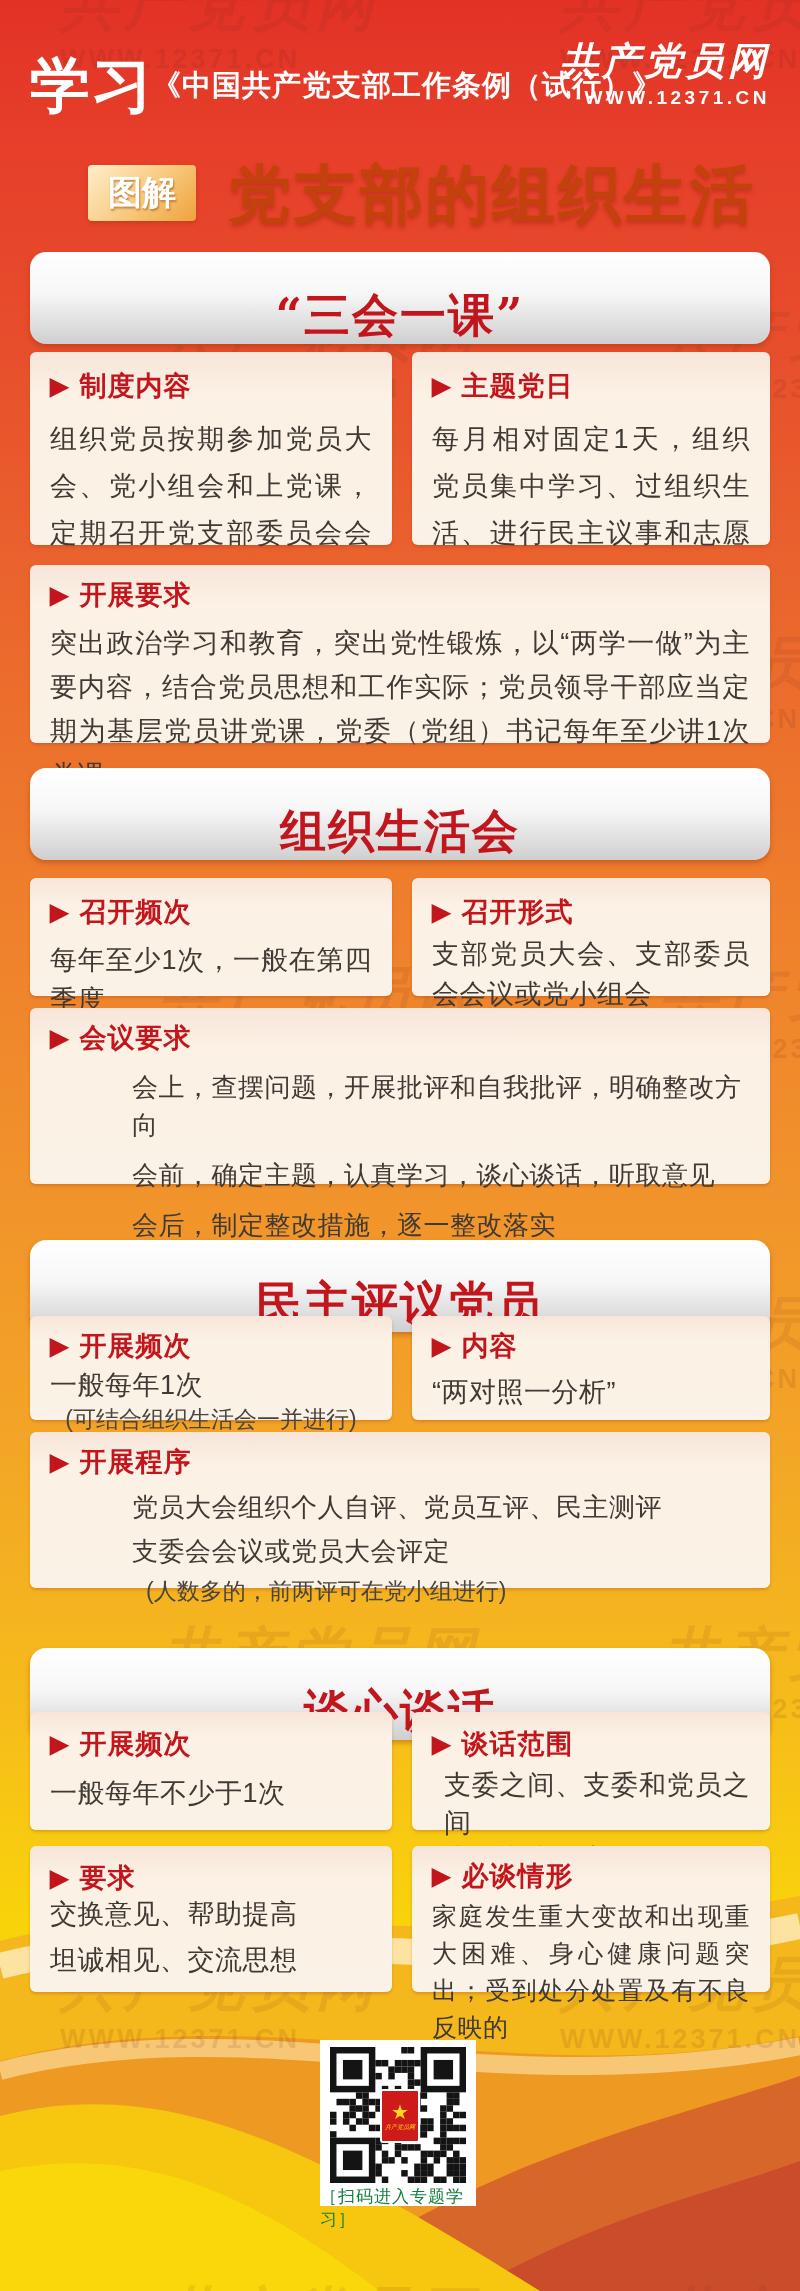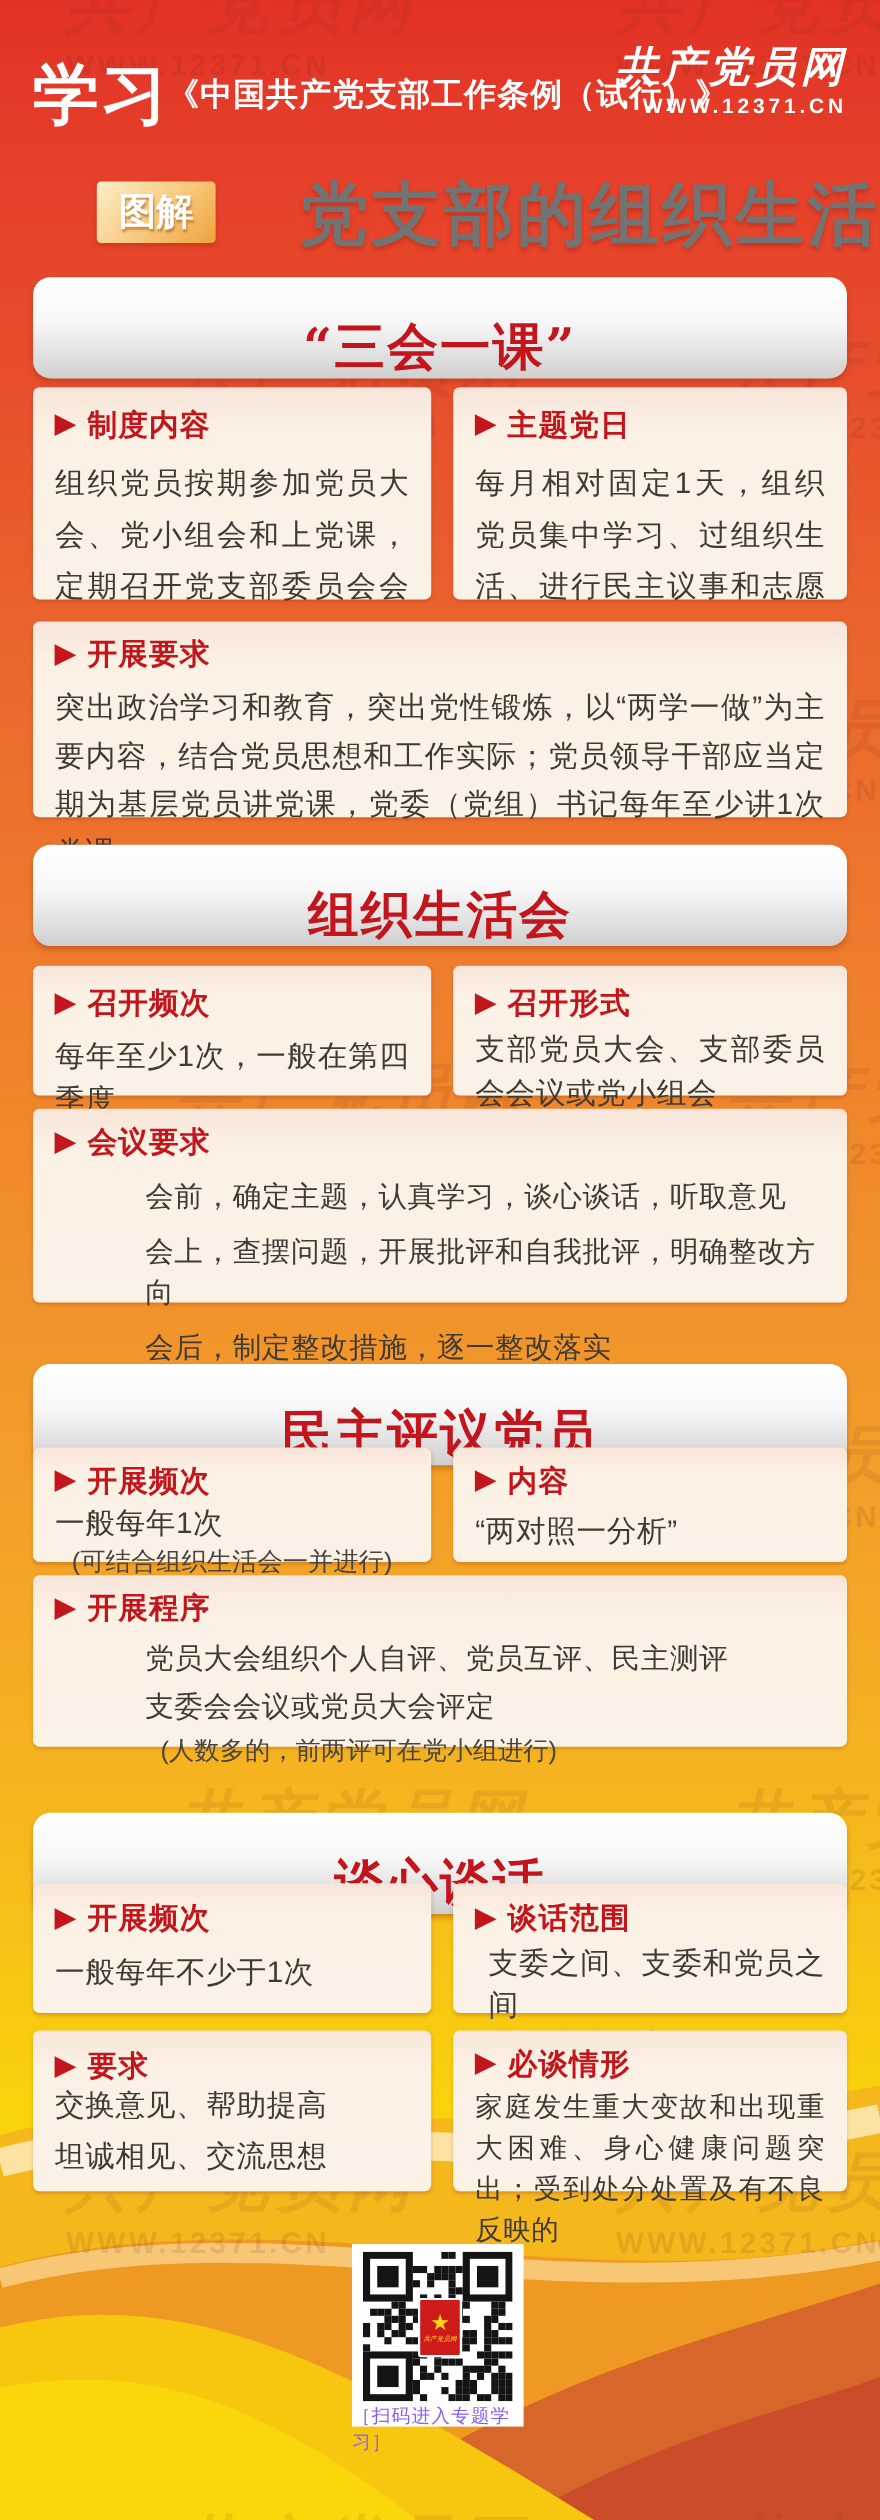--- a/index.html
+++ b/index.html
@@ -24,22 +24,22 @@
   .logo-script{font-family:"DejaVu Serif",serif;font-style:italic;font-weight:bold;
     font-size:38px;color:#fff;letter-spacing:4px;}
   .logo-url{font-size:19px;font-weight:bold;color:#fff;letter-spacing:3.5px;}
   .badge{
     background:linear-gradient(135deg,#fdeecb 0%,#f7c87c 55%,#efa23c 100%);
     border-radius:4px;color:#fff;font-size:34px;font-weight:bold;
     display:flex;align-items:center;justify-content:center;
     text-shadow:1px 2px 2px rgba(160,80,10,.55);
     box-shadow:0 2px 4px rgba(150,40,10,.35);
   }
-  .main-title{font-size:63px;font-weight:bold;color:#737373;letter-spacing:3px;
-    text-shadow:0 3px 4px rgba(140,20,5,.35);margin-left:44px;}
+  .main-title{font-size:63px;font-weight:bold;color:#c2410c;letter-spacing:3px;
+    text-shadow:0 3px 4px rgba(140,20,5,.35);}
   
   .hbox{
     left:30px;width:740px;height:92px;border-radius:16px;
     background:linear-gradient(180deg,#ffffff 0%,#f7f7f7 45%,#cfcfcf 100%);
     box-shadow:0 3px 5px rgba(150,40,10,.35);
     display:flex;align-items:center;justify-content:center;z-index:2;
   }
   .hbox .stitle{font-family:"DejaVu Serif",serif;font-weight:bold;font-size:46px;
     color:#c3161c;letter-spacing:2px;margin-top:36px;}
   .card{
@@ -60,21 +60,21 @@
   
   .qr-box{left:320px;top:2040px;width:156px;height:166px;background:#fff;z-index:4;
     display:flex;flex-direction:column;align-items:center;}
   .qr-wrap{position:relative;width:136px;height:136px;margin-top:7px;}
   .qr-logo{position:absolute;left:50px;top:42px;width:36px;height:50px;background:#cf1a1a;
     border:2px solid #fff;border-radius:3px;display:flex;flex-direction:column;
     align-items:center;justify-content:center;gap:2px;}
   .qr-logo .emb{color:#ffd71c;font-size:20px;line-height:1;}
   .qr-logo .emb-txt{color:#ffd71c;font-size:6px;line-height:1;white-space:nowrap;
     font-family:"DejaVu Serif",serif;font-style:italic;}
-  .qr-caption{font-size:17px;color:#8b5cf6;margin-top:2px;letter-spacing:1px;}
+  .qr-caption{font-size:17px;color:#15803d;margin-top:2px;letter-spacing:1px;}
   
   #waves{position:absolute;left:0;bottom:0;z-index:0;}
 </style>
 </head>
 <body>
 
 <svg id="waves" width="800" height="420" viewBox="0 0 800 420">
   <path d="M0,70 C200,15 430,95 800,25 L800,420 L0,420 Z" fill="#f5b81c"></path>
   <path d="M0,95 C230,35 470,125 800,55" fill="none" stroke="rgba(255,242,205,0.75)" stroke-width="26"></path>
   <path d="M0,190 C260,120 520,225 800,165 L800,420 L0,420 Z" fill="#ee9a22"></path>
@@ -208,22 +208,22 @@
     <span class="arr">▶</span>
     <span>召开形式</span>
   </div>
   <div class="body" style="line-height:40px;margin-top:4px;">支部党员大会、支部委员会会议或党小组会</div>
 </div>
 <div class="abs card" style="left:30px;top:1008px;width:740px;height:176px;padding-top:12px;">
   <div class="label">
     <span class="arr">▶</span>
     <span>会议要求</span>
   </div>
+  <div class="cline">会上，查摆问题，开展批评和自我批评，明确整改方向</div>
   <div class="cline">会前，确定主题，认真学习，谈心谈话，听取意见</div>
-  <div class="cline">会上，查摆问题，开展批评和自我批评，明确整改方向</div>
   <div class="cline">会后，制定整改措施，逐一整改落实</div>
 </div>
 
 <div class="abs hbox" style="top:1240px;">
   <span class="stitle">民主评议党员</span>
 </div>
 <div class="abs card" style="left:30px;top:1316px;width:362px;height:104px;padding-top:12px;">
   <div class="label">
     <span class="arr">▶</span>
     <span>开展频次</span>

